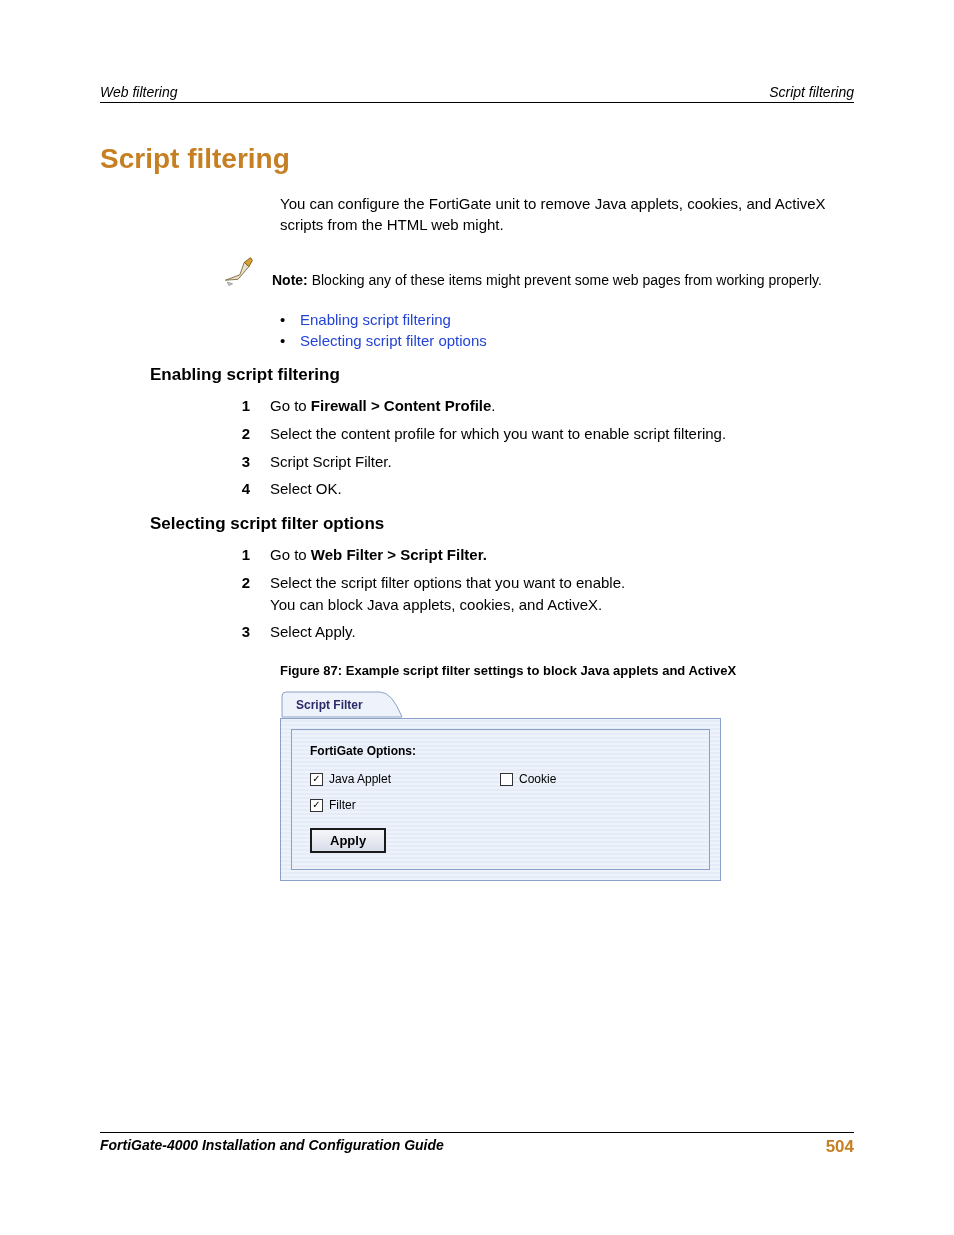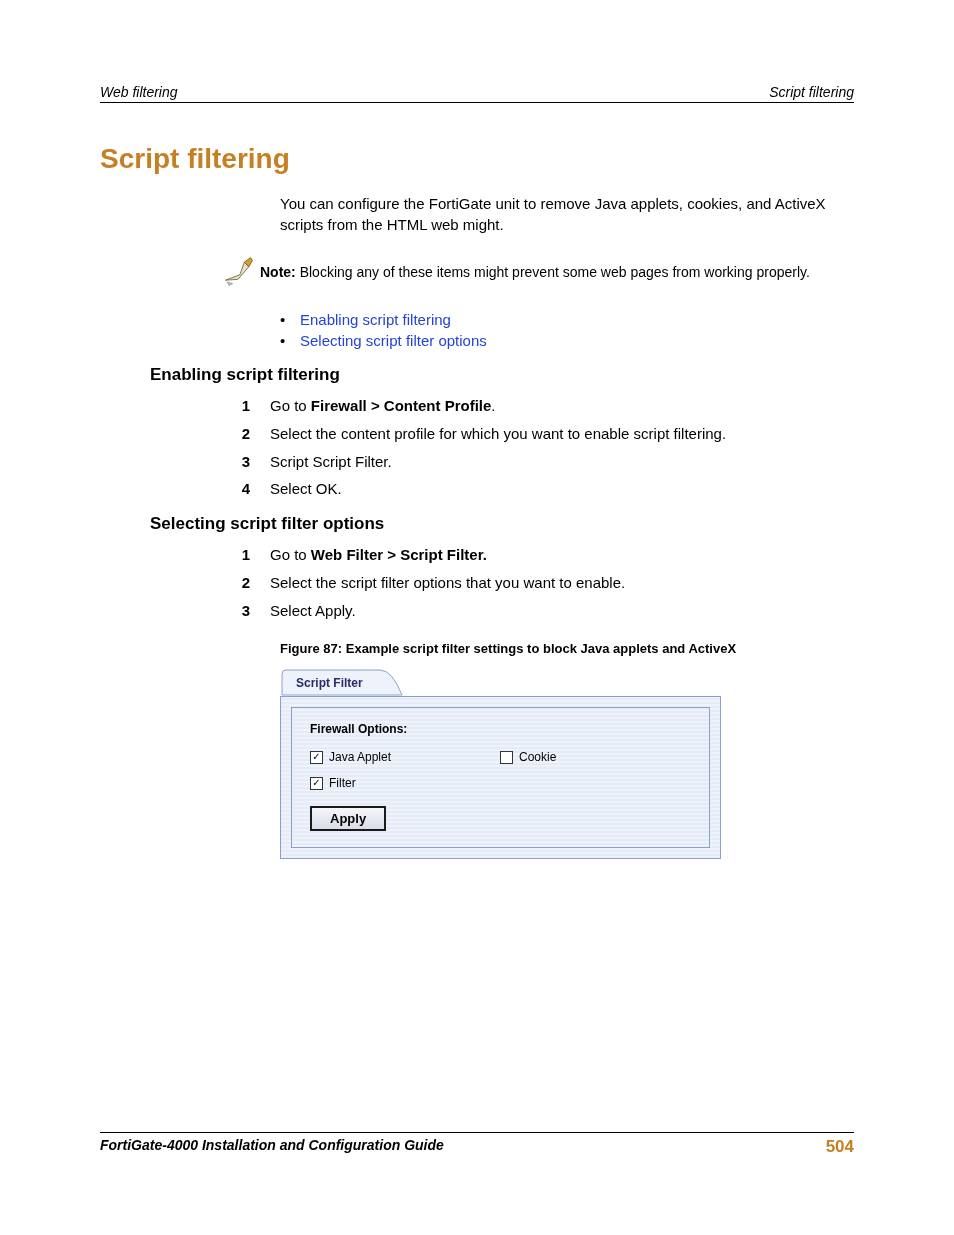--- a/index.html
+++ b/index.html
@@ -35,25 +35,25 @@
     margin-left: 180px;
     margin-right: 10px;
     font-size: 15px;
     line-height: 1.4;
   }
   .intro {
     margin-bottom: 22px;
   }
   .note-row {
     display: flex;
-    align-items: flex-start;
+    align-items: flex-end;
     margin-left: 120px;
     margin-right: 10px;
     margin-bottom: 20px;
-    gap: 4px;
+    gap: 16px;
   }
   .note-icon {
     width: 36px;
     height: 36px;
     flex-shrink: 0;
     margin-top: -2px;
   }
   .note-text {
     font-size: 14px;
     line-height: 1.4;
@@ -258,40 +258,41 @@
     <div class="step">
       <div class="step-num">1</div>
       <div class="step-body">
         <span>Go to </span><span class="bold">Web Filter &gt; Script Filter.</span>
       </div>
     </div>
     <div class="step">
       <div class="step-num">2</div>
       <div class="step-body">
         <div>Select the script filter options that you want to enable.</div>
+        <div>You can block Java applets, cookies, and ActiveX.</div>
       </div>
     </div>
     <div class="step">
       <div class="step-num">3</div>
       <div class="step-body">Select Apply.</div>
     </div>
   </div>
 
   <div class="fig-cap">Figure 87: Example script filter settings to block Java applets and ActiveX</div>
 
   <div class="figure">
     <div class="tab-row">
       <svg width="130" height="28" style="position:absolute;left:0;top:0">
         <path d="M2 27 L2 6 Q2 2 6 2 L100 2 Q112 2 122 27 Z" fill="#eef3fb" stroke="#8aa0c8" stroke-width="1"></path>
       </svg>
       <div class="tab" style="padding:6px 10px;">Script Filter</div>
     </div>
     <div class="panel">
       <div class="inner-box">
-        <div class="fo-label">Firewall Options:</div>
+        <div class="fo-label">FortiGate Options:</div>
         <div class="cbrow">
           <div class="cell first">
             <span class="sq">
                 <span>✓</span>
               </span>
             <span>Java Applet</span>
           </div>
           <div class="cell">
             <span class="sq"></span>
             <span>Cookie</span>

